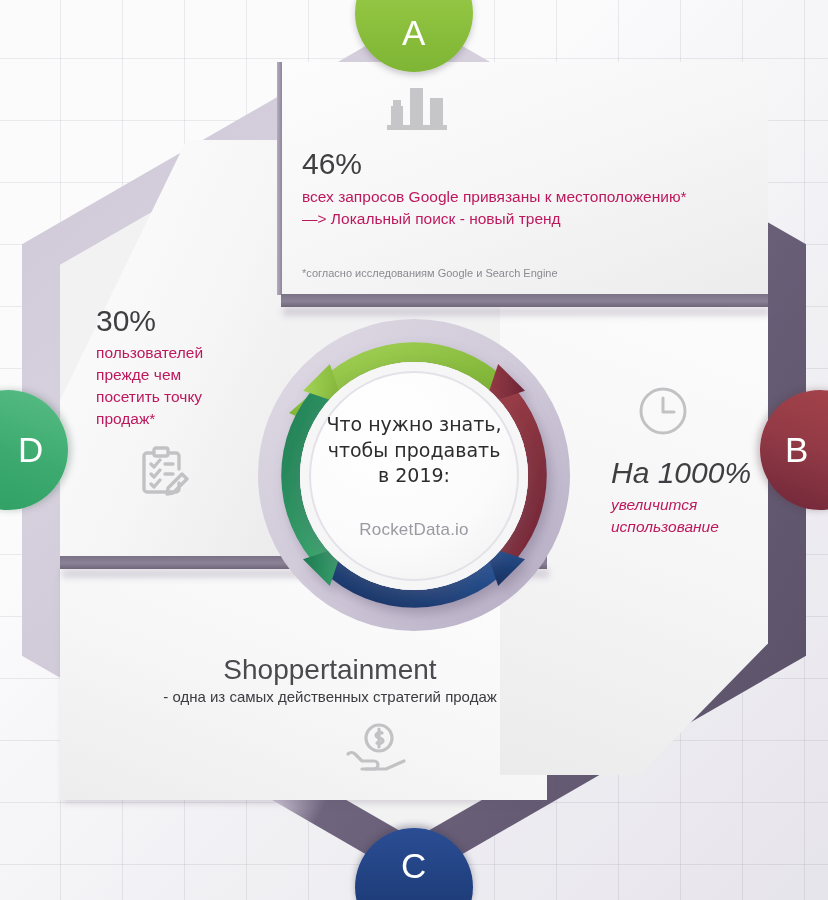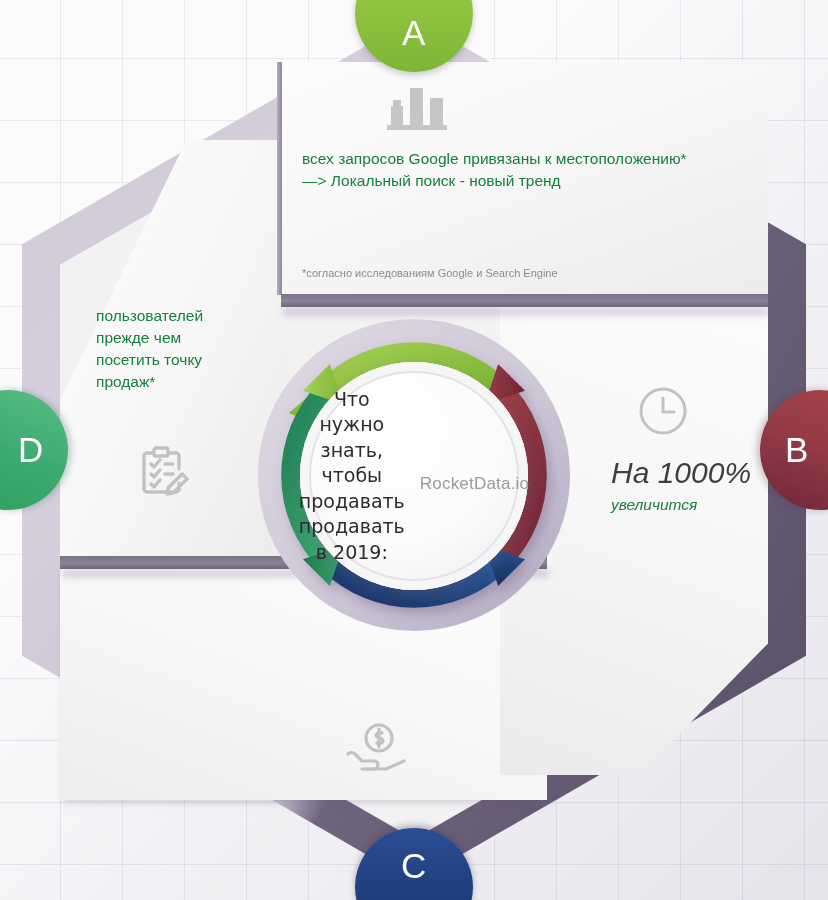--- a/index.html
+++ b/index.html
@@ -111,31 +111,31 @@
     box-shadow:3px 0 7px rgba(50,90,70,.3);
   }
 
   
   #cycle{position:absolute;left:214px;top:275px;width:400px;height:400px;}
   #cycle svg{display:block;}
   #core{
     position:absolute;left:300px;top:362px;width:228px;height:228px;border-radius:50%;
     background:radial-gradient(circle at 38% 30%,#ffffff 0%,#fbfbfb 55%,#ececee 100%);
     box-shadow:0 6px 14px rgba(110,100,125,.28), inset 0 0 0 9px #f6f6f7, inset 0 0 0 11px #e4e2e8;
-    display:flex;flex-direction:row;align-items:center;justify-content:center;gap:15px;
+    display:flex;flex-direction:column;align-items:center;justify-content:center;gap:15px;
   }
   #core-title{
     font-size:19px;color:#2c2c2e;line-height:1.34;text-align:center;
     font-family:"DejaVu Sans","Liberation Sans",sans-serif;
   }
   #core-brand{margin-top:16px;font-size:17px;color:#9b99a1;letter-spacing:.2px;}
 
   
   .big{font-size:30px;color:#3f3f42;line-height:1.05;font-weight:400;}
-  .body{font-size:15.5px;color:#15803d;line-height:1.42;}
+  .body{font-size:15.5px;color:#be185d;line-height:1.42;}
   .note{font-size:11px;color:#8b8a91;line-height:1.4;}
 
   #a-text{position:absolute;left:302px;top:148px;width:400px;}
   #a-text .big{margin-bottom:6px;}
   #a-note{position:absolute;left:302px;top:222px;width:400px;margin-top:44px;}
 
   #d-text{position:absolute;left:96px;top:305px;width:160px;}
   #d-text .big{margin-bottom:5px;}
 
   #b-text{position:absolute;left:611px;top:457px;width:185px;font-style:italic;}
@@ -180,26 +180,28 @@
       <g fill="#c4c4c6">
         <rect x="6" y="24" width="12" height="20"></rect>
         <rect x="8" y="18" width="8" height="7"></rect>
         <rect x="25" y="6" width="13" height="38"></rect>
         <rect x="45" y="16" width="13" height="28"></rect>
         <rect x="2" y="43" width="60" height="5"></rect>
       </g>
     </svg>
   </div>
   <div id="a-text">
+    <div class="big">46%</div>
     <div class="body">всех запросов Google привязаны к местоположению*</div>
     <div class="body">—&gt; Локальный поиск - новый тренд</div>
   </div>
   <div id="a-note" class="note">*согласно исследованиям Google и Search Engine</div>
 
   <div id="d-text">
+    <div class="big">30%</div>
     <div class="body">пользователей</div>
     <div class="body">прежде чем</div>
     <div class="body">посетить точку</div>
     <div class="body">продаж*</div>
   </div>
   <div class="icon" id="icon-d">
     <svg width="58" height="58" viewBox="0 0 58 58">
       <g fill="none" stroke="#c0c0c2" stroke-width="3.4" stroke-linecap="round" stroke-linejoin="round">
         <path d="M38 10 H44 a3 3 0 0 1 3 3 V26"></path>
         <path d="M47 40 V46 a3 3 0 0 1 -3 3 H15 a3 3 0 0 1 -3 -3 V13 a3 3 0 0 1 3 -3 H21"></path>
@@ -216,22 +218,27 @@
 
   <div class="icon" id="icon-b">
     <svg width="52" height="52" viewBox="0 0 52 52">
       <circle cx="26" cy="26" r="22" fill="none" stroke="#c0c0c2" stroke-width="3"></circle>
       <path d="M26 13 V27 H37" fill="none" stroke="#c0c0c2" stroke-width="3" stroke-linecap="round" stroke-linejoin="round"></path>
     </svg>
   </div>
   <div id="b-text">
     <div class="big">На 1000%</div>
     <div class="body">увеличится</div>
-  </div>
-
+    <div class="body">использование</div>
+  </div>
+
+  <div id="c-text">
+    <div id="c-title">Shoppertainment</div>
+    <div id="c-sub">- одна из самых действенных стратегий продаж</div>
+  </div>
   <div class="icon" id="icon-c">
     <svg width="64" height="52" viewBox="0 0 64 52">
       <g fill="none" stroke="#c0c0c2" stroke-width="3.2" stroke-linecap="round" stroke-linejoin="round">
         <circle cx="35" cy="16" r="13"></circle>
         <path d="M38 11 a4 3.5 0 0 0 -6 2 c0 4 7 2 7 6 a4 3.5 0 0 1 -6 2"></path>
         <path d="M35 7 V25"></path>
         <path d="M4 32 a5 5 0 0 1 7 0 l7 7 h12 a4 4 0 0 1 0 8 H22"></path>
         <path d="M18 47 h24 l18 -8"></path>
       </g>
     </svg>
@@ -286,21 +293,20 @@
       </g>
 
       <circle cx="200" cy="200" r="107" fill="#cfc9d9"></circle>
     </svg>
   </div>
 
   <div id="core">
     <div id="core-title">
       <div>Что нужно знать,</div>
       <div>чтобы продавать</div>
-      <div>продавать</div>
       <div>в 2019:</div>
     </div>
     <div id="core-brand">RocketData.io</div>
   </div>
 
   <div id="badge-a" class="badge">A</div>
   <div id="badge-b" class="badge">B</div>
   <div id="badge-c" class="badge">C</div>
   <div id="badge-d" class="badge">D</div>
 

